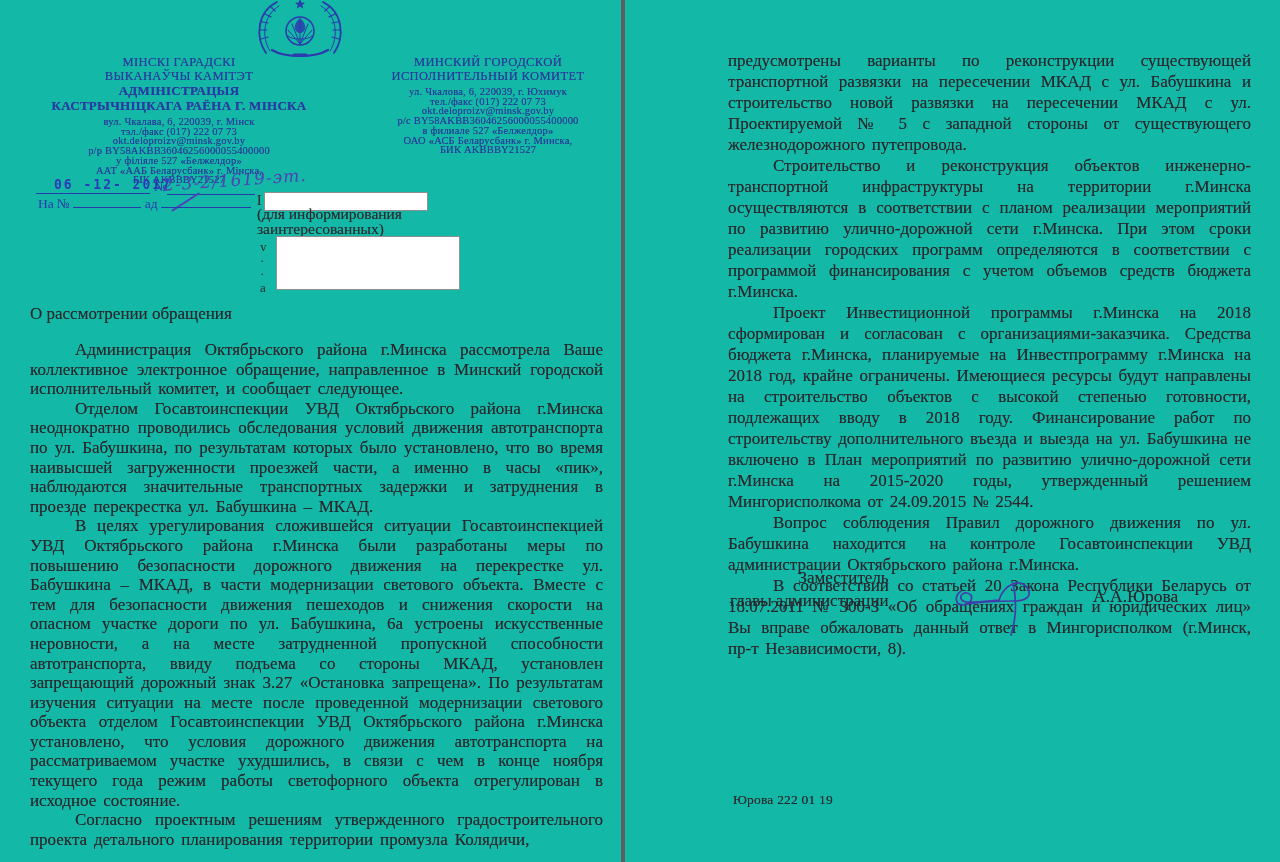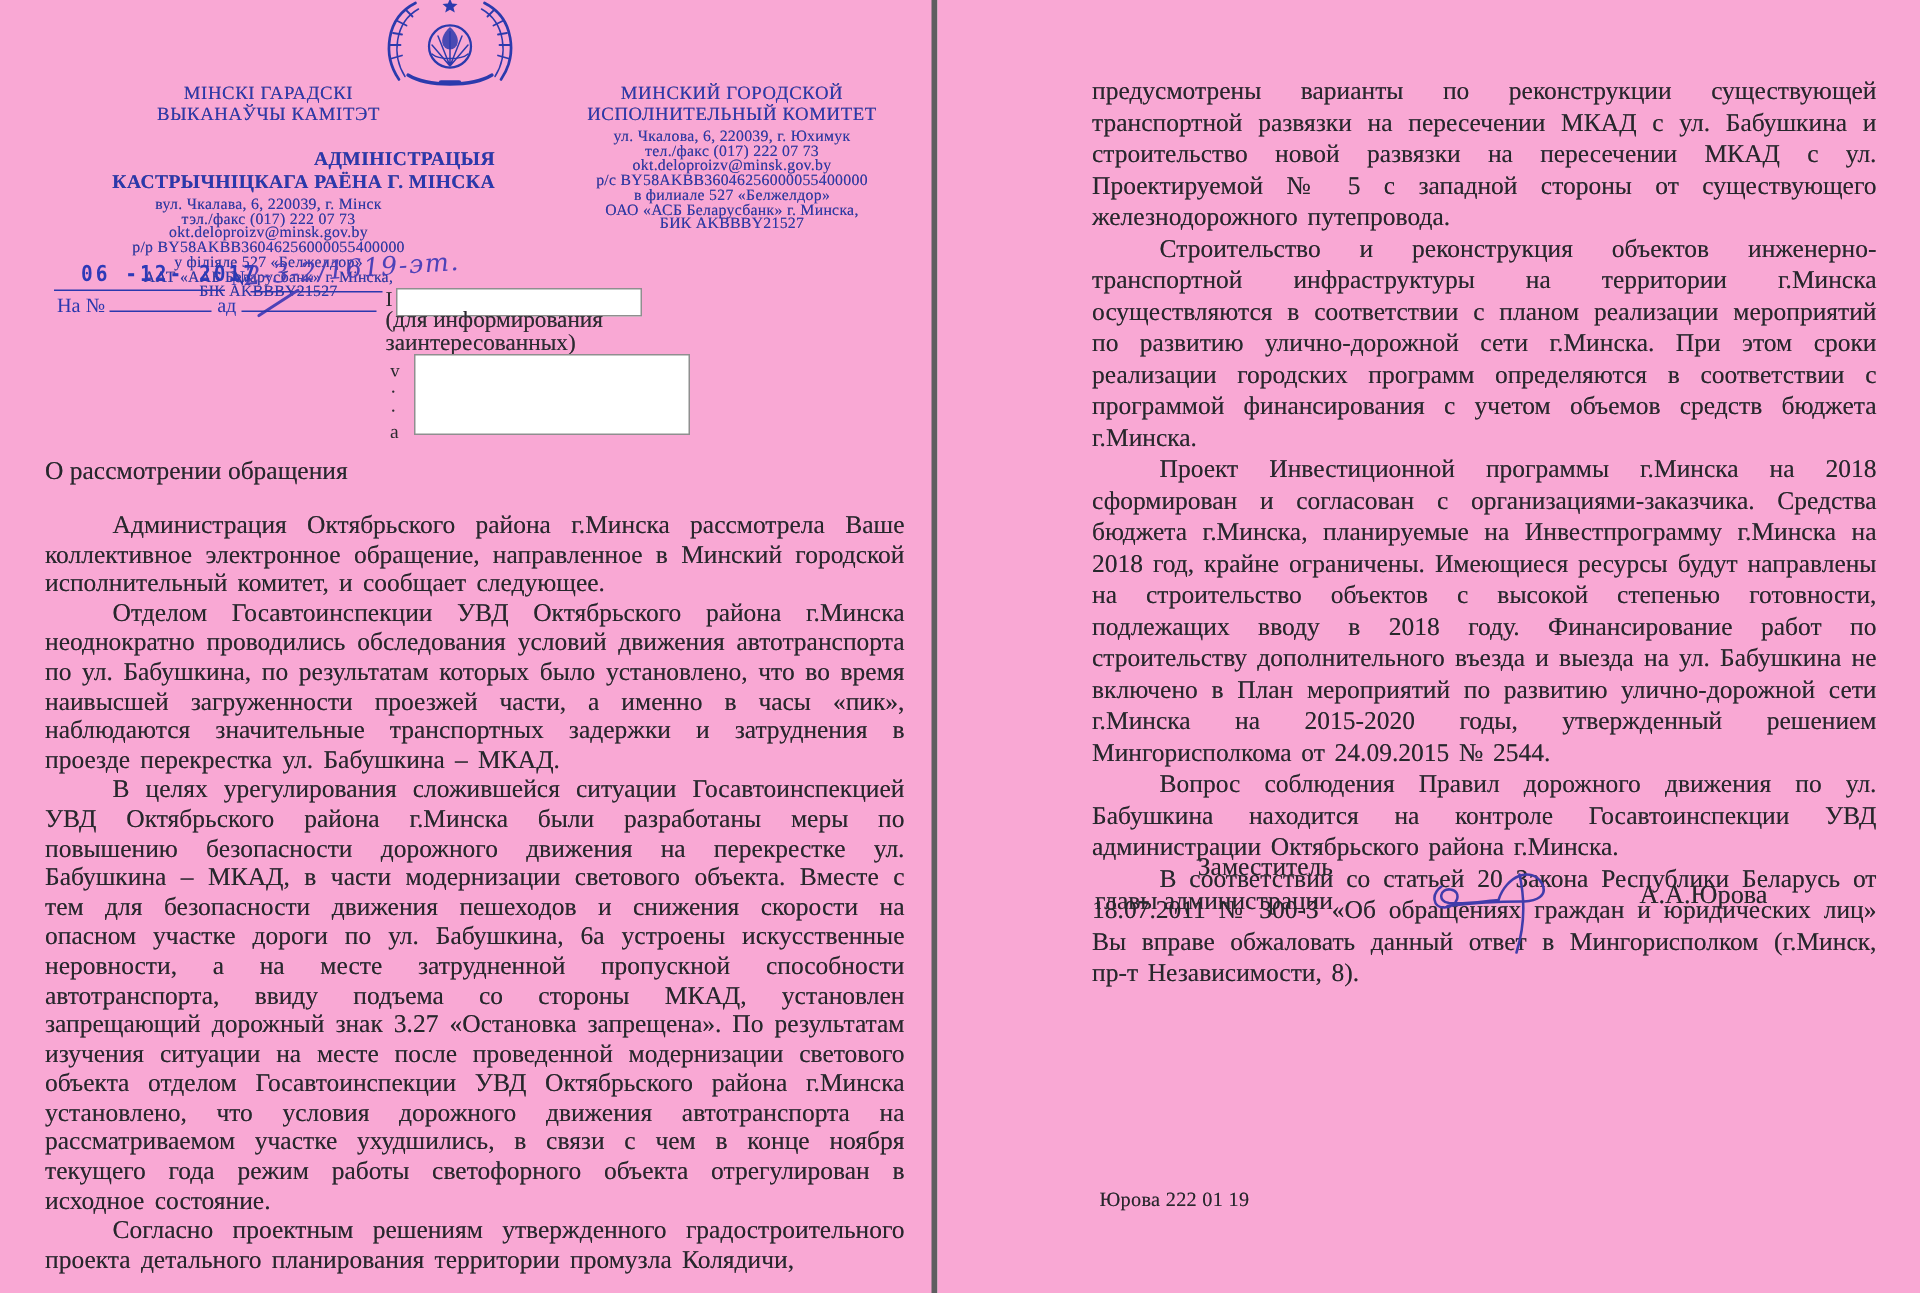--- a/index.html
+++ b/index.html
@@ -2,33 +2,33 @@
 <html lang="ru"><head>
 <meta charset="utf-8">
 <style>
   html,body{margin:0;padding:0;}
   body{
     width:1280px;height:862px;position:relative;overflow:hidden;
     background:#fbfbfc;
     font-family:"Liberation Serif", serif;
     color:#27272c;
   }
-  .page{position:absolute;top:0;height:862px;background:#f9a8d4;}
+  .page{position:absolute;top:0;height:862px;background:#14b8a6;}
   #page-left{left:0;width:622px;}
   #page-right{left:625px;width:655px;}
   #divider{position:absolute;left:621px;top:0;width:4px;height:862px;background:#5e5e60;}
 
   .scan-text{text-shadow:0 0 0.35px rgba(40,40,50,.55);}
 
   
   .lh-col{position:absolute;text-align:center;color:#2a38ae;}
   #lh-left{left:28px;top:56px;width:302px;}
   #lh-right{left:342px;top:56px;width:292px;}
   .lh-org{font-size:12.5px;line-height:13.5px;letter-spacing:.4px;}
-  .lh-admin{font-size:13px;font-weight:bold;line-height:14.5px;margin-top:16px;letter-spacing:.3px;text-align:right;}
+  .lh-admin{font-size:13px;font-weight:bold;line-height:14.5px;margin-top:1px;letter-spacing:.3px;}
   .lh-contact{margin-top:4px;font-size:10.5px;line-height:9.7px;letter-spacing:.2px;}
   .lh-contact div{white-space:nowrap;}
 
   
   #emblem{position:absolute;left:252px;top:-1px;}
 
   
   .blue{color:#2a38ae;}
   #stamp-date{
     position:absolute;left:54px;top:176px;

